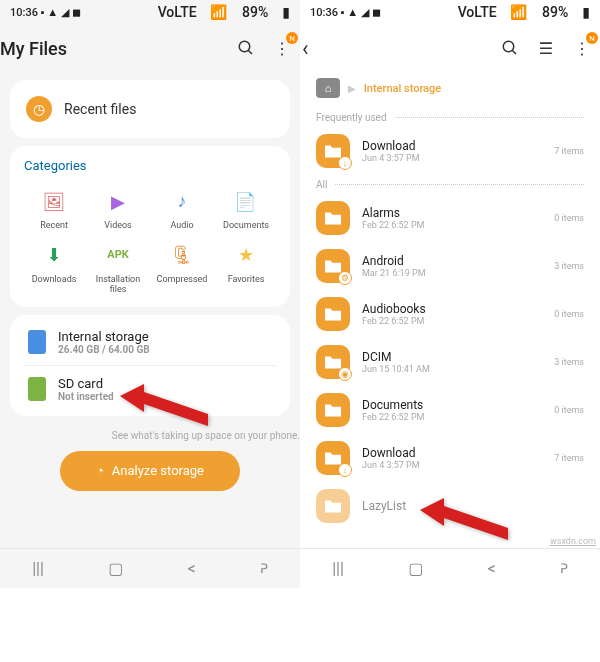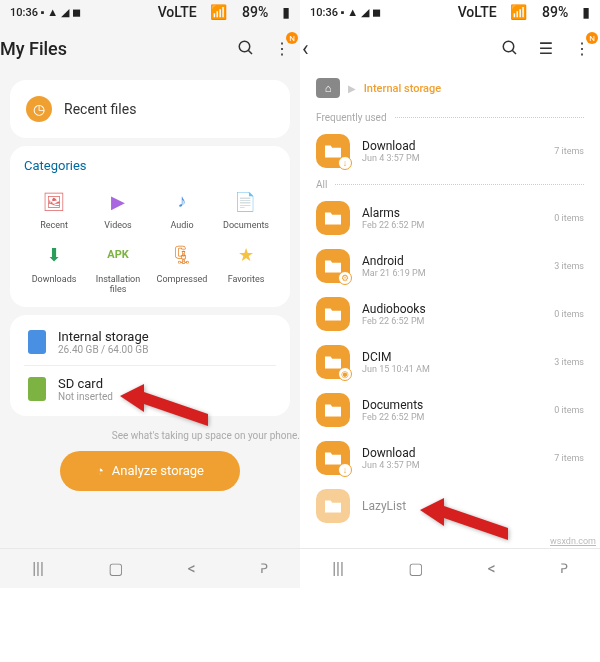--- a/index.html
+++ b/index.html
@@ -20,21 +20,21 @@
   .clock-icon { width: 26px; height: 26px; border-radius: 50%; background: #f0a030; display: flex; align-items: center; justify-content: center; color: #fff; font-size: 14px; }
   .cat-title { font-size: 13px; color: #0369a1; margin-bottom: 14px; }
   .grid { display: grid; grid-template-columns: repeat(4, 1fr); gap: 10px 4px; }
   .cat { display: flex; flex-direction: column; align-items: center; gap: 6px; }
   .cat .ic { width: 28px; height: 28px; display: flex; align-items: center; justify-content: center; font-size: 18px; border-radius: 6px; }
   .cat .lb { font-size: 9px; color: #555; text-align: center; line-height: 1.1; }
   .storage-row { display: flex; align-items: center; gap: 12px; padding: 10px 4px; }
   .storage-row + .storage-row { border-top: 1px solid #eee; }
   .st-icon { width: 18px; height: 24px; border-radius: 3px; }
   .st-text .t1 { font-size: 13px; color: #222; }
-  .st-text .t2 { font-size: 10px; color: #999; }
+  .st-text .t2 { font-size: 10px; color: #999; font-weight: bold; }
   .hint { text-align: right; font-size: 10px; color: #aaa; margin: 14px 0 10px; }
   .analyze { background: #f0a030; color: #fff; border-radius: 22px; width: 180px; height: 40px; margin: 0 auto 14px; display: flex; align-items: center; justify-content: center; gap: 8px; font-size: 13px; }
   .navbar { position: absolute; bottom: 0; left: 0; right: 0; height: 40px; background: #f5f5f5; display: flex; align-items: center; justify-content: space-around; font-size: 16px; color: #888; border-top: 1px solid #e8e8e8;}
   .screen.right .navbar { background:#fff; }
   .breadcrumb { display: flex; align-items: center; gap: 8px; padding: 6px 16px 10px; font-size: 11px; }
   .bc-home { width: 24px; height: 20px; background: #888; border-radius: 4px; display:flex;align-items:center;justify-content:center;color:#fff;font-size:11px;}
   .bc-sep { color: #ccc; font-size: 10px; }
   .bc-cur { color: #f0a030; font-weight: 500; }
   .section-label { display: flex; align-items: center; padding: 4px 16px; font-size: 10px; color: #aaa; gap: 8px; }
   .section-label .dots { flex: 1; border-top: 1px dotted #ccc; height: 0; }

